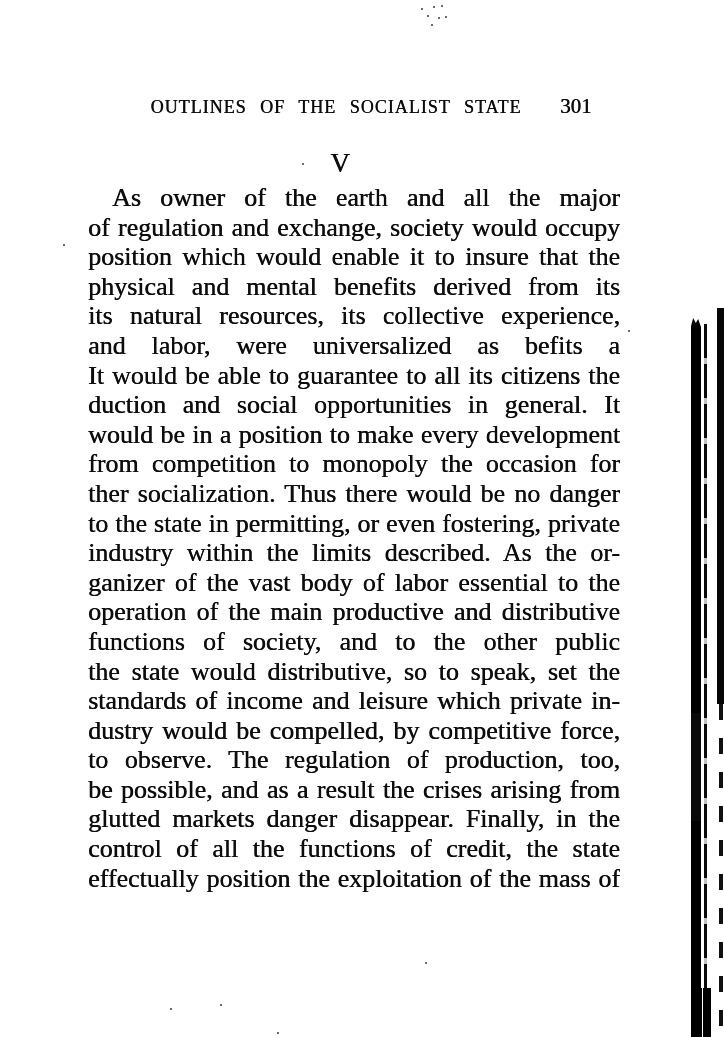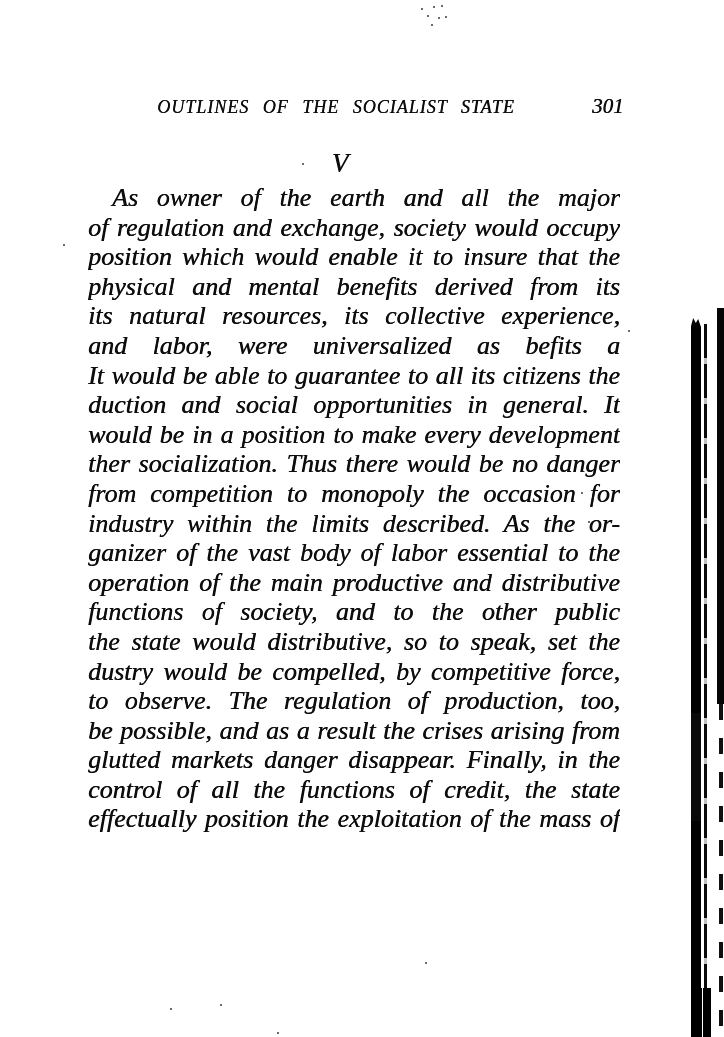--- a/index.html
+++ b/index.html
@@ -5,39 +5,37 @@
   html, body { margin: 0; padding: 0; background: #e8e8e8; }
   .page {
     position: relative;
     width: 724px;
     height: 1037px;
     background: var(--paper, #ffffff);
     color: var(--ink, #0d0d0d);
     font-family: "Liberation Serif", serif;
     overflow: hidden;
     text-shadow: 0.4px 0 0 currentColor; 
-    font-style: italic;
   }
 
   
   .running-head {
     position: absolute;
     top: 97px; left: 88px; width: 532px;
     transform: translateX(-18px);
     text-align: center;
     font-size: 18px;
     letter-spacing: 1px;
     word-spacing: 8px;
     white-space: nowrap;
   }
   .page-number {
     position: absolute;
     top: 94px; left: 560px;
     font-size: 21px;
-    margin-left: 32px;
   }
 
   
   .section-heading {
     position: absolute;
     top: 148px; left: 88px; width: 532px;
     transform: translateX(-14px);
     text-align: center;
     font-size: 27px;
   }
@@ -131,27 +129,29 @@
   <div class="body-text">
       <div class="line">As owner of the earth and all the major instruments</div>
       <div class="line">of regulation and exchange, society would occupy a</div>
       <div class="line">position which would enable it to insure that the</div>
       <div class="line">physical and mental benefits derived from its wealth,</div>
       <div class="line">its natural resources, its collective experience, genius,</div>
       <div class="line">and labor, were universalized as befits a democracy.</div>
       <div class="line">It would be able to guarantee to all its citizens the</div>
       <div class="line">duction and social opportunities in general. It</div>
       <div class="line">would be in a position to make every development</div>
+      <div class="line">from competition to monopoly the occasion for fur-</div>
       <div class="line">ther socialization. Thus there would be no danger</div>
-      <div class="line">from competition to monopoly the occasion for fur-</div>
+      <div class="line">to the state in permitting, or even fostering, private</div>
       <div class="line">industry within the limits described. As the or-</div>
       <div class="line">ganizer of the vast body of labor essential to the</div>
       <div class="line">operation of the main productive and distributive</div>
       <div class="line">functions of society, and to the other public services,</div>
       <div class="line">the state would distributive, so to speak, set the</div>
+      <div class="line">standards of income and leisure which private in-</div>
       <div class="line">dustry would be compelled, by competitive force,</div>
       <div class="line">to observe. The regulation of production, too, would</div>
       <div class="line">be possible, and as a result the crises arising from</div>
       <div class="line">glutted markets danger disappear. Finally, in the</div>
       <div class="line">control of all the functions of credit, the state would</div>
       <div class="line">effectually position the exploitation of the mass of</div>
     </div>
 
   <div class="strip strip-main"></div>
   <div class="strip strip-thin"></div>

